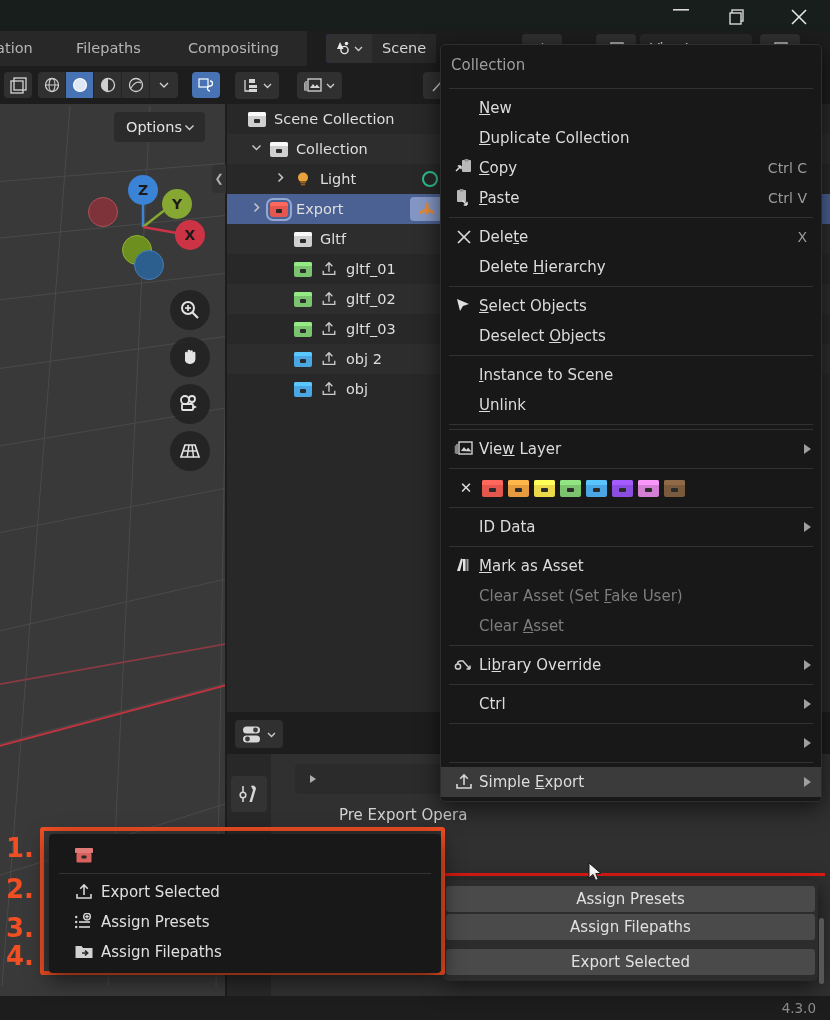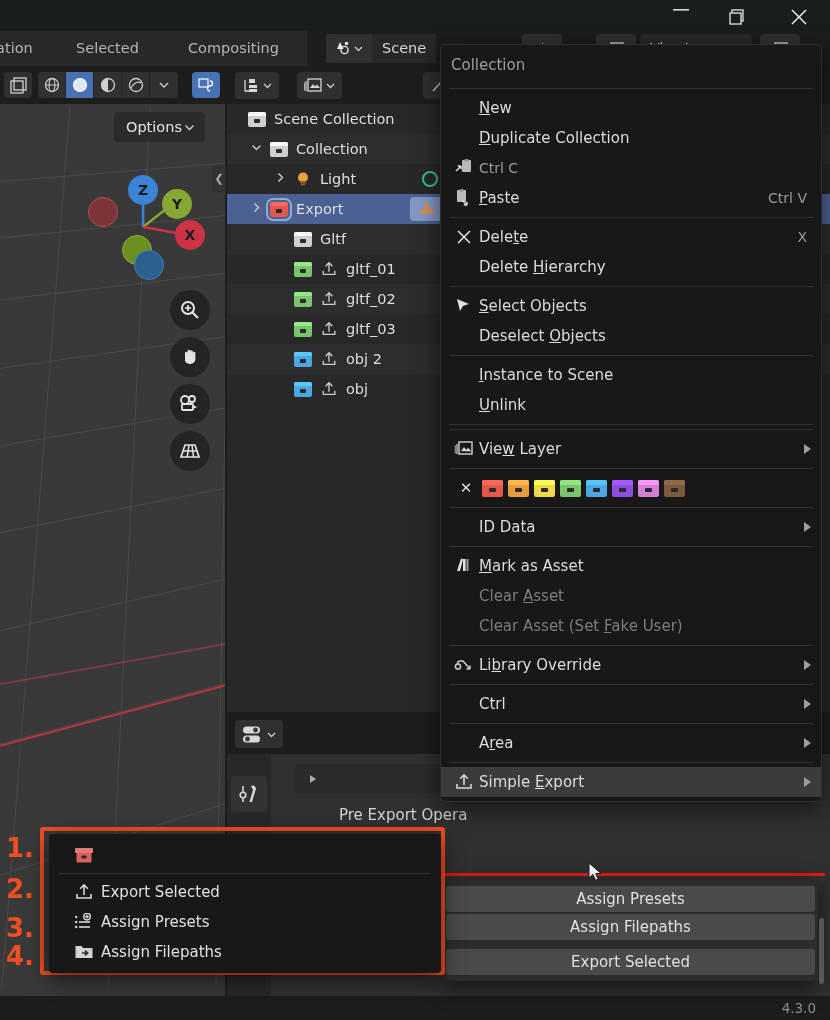--- a/index.html
+++ b/index.html
@@ -308,21 +308,21 @@
     <div class="wbtn close">
       <svg width="16" height="16">
           <line x1="1" y1="1" x2="15" y2="15" stroke="#e6e6e6" stroke-width="1.6"></line>
           <line x1="15" y1="1" x2="1" y2="15" stroke="#e6e6e6" stroke-width="1.6"></line>
         </svg>
     </div>
   </div>
 
   <div class="topbar">
     <div class="wsTab a">mation</div>
-    <div class="wsTab b">Selected</div>
+    <div class="wsTab b">Filepaths</div>
     <div class="wsTab c">Compositing</div>
 
     <div class="sceneBlock">
       <div class="sceneIcoBtn">
         <svg width="17" height="17" viewBox="0 0 17 17">
           <path d="M5 2 L8.5 9 L2 9 Z" fill="#e8e8e8"></path>
           <circle cx="11.5" cy="3.5" r="1.8" fill="#e8e8e8"></circle>
           <circle cx="9.5" cy="10" r="3.6" fill="none" stroke="#e8e8e8" stroke-width="1.4"></circle>
         </svg>
         <svg width="9" height="9" viewBox="0 0 9 9">
@@ -722,20 +722,21 @@
           <span class="ctxLbl"><u>D</u>uplicate Collection</span>
         </div>
         <div class="ctxItem">
           <span class="ctxIco">
             <svg width="19" height="18" viewBox="0 0 19 18">
               <rect x="7" y="1" width="9" height="12" rx="1" fill="#b9b9b9"></rect>
               <rect x="9.5" y="0" width="4" height="2.4" rx="0.8" fill="#8e8e8e"></rect>
               <path d="M1 12 L6 7 M6 7 H2.8 M6 7 V10.2" stroke="#dadada" stroke-width="1.5" fill="none"></path>
             </svg>
           </span>
+          <span class="ctxLbl"><u>C</u>opy</span>
           <span class="ctxKey">Ctrl C</span>
         </div>
         <div class="ctxItem">
           <span class="ctxIco">
             <svg width="19" height="18" viewBox="0 0 19 18">
               <rect x="2" y="1" width="9" height="12" rx="1" fill="#b9b9b9"></rect>
               <rect x="4.5" y="0" width="4" height="2.4" rx="0.8" fill="#8e8e8e"></rect>
               <path d="M12 16 L7.5 11.5 M12 16 H8.8 M12 16 V12.8" stroke="#dadada" stroke-width="1.5" fill="none"></path>
             </svg>
           </span>
@@ -843,25 +844,25 @@
             <svg width="19" height="18" viewBox="0 0 19 18">
               <path d="M2 14 L6 1.6 L8 2.2 L5 14 Z" fill="#e2e2e2"></path>
               <rect x="8" y="2" width="2.6" height="12" fill="#e2e2e2"></rect>
               <rect x="11.5" y="2" width="2" height="12" fill="#9a9a9a"></rect>
             </svg>
           </span>
           <span class="ctxLbl"><u>M</u>ark as Asset</span>
         </div>
         <div class="ctxItem dim">
           <span class="ctxIco"></span>
+          <span class="ctxLbl">Clear Asset (Set <u>F</u>ake User)</span>
+        </div>
+        <div class="ctxItem dim">
+          <span class="ctxIco"></span>
           <span class="ctxLbl">Clear <u>A</u>sset</span>
-        </div>
-        <div class="ctxItem dim">
-          <span class="ctxIco"></span>
-          <span class="ctxLbl">Clear Asset (Set <u>F</u>ake User)</span>
         </div>
         <div class="ctxSep"></div>
         <div class="ctxItem">
           <span class="ctxIco">
             <svg width="20" height="18" viewBox="0 0 20 18">
               <path d="M3.5 8 a3 3 0 0 1 3-3 h2" fill="none" stroke="#cfcfcf" stroke-width="1.5"></path>
               <circle cx="4" cy="10.5" r="2.6" fill="none" stroke="#cfcfcf" stroke-width="1.5"></circle>
               <path d="M8.5 4.5 L16 13 M16 13 V9.4 M16 13 H12.5" fill="none" stroke="#cfcfcf" stroke-width="1.5"></path>
             </svg>
           </span>
@@ -870,21 +871,20 @@
         </div>
         <div class="ctxSep"></div>
         <div class="ctxItem">
           <span class="ctxIco"></span>
           <span class="ctxLbl">Ctrl</span>
           <span class="ctxArrow"></span>
         </div>
         <div class="ctxSep"></div>
         <div class="ctxItem">
           <span class="ctxIco"></span>
-          <span class="ctxLbl">A<u>r</u>ea</span>
           <span class="ctxArrow"></span>
         </div>
         <div class="ctxSep"></div>
         <div class="ctxItem hl">
           <span class="ctxIco">
             <svg width="20" height="18" viewBox="0 0 20 18">
               <path d="M10 2 L10 12 M6.2 5.8 L10 2 L13.8 5.8" fill="none" stroke="#d6d6d6" stroke-width="1.6"></path>
               <path d="M3 11 v4 h14 v-4" fill="none" stroke="#d6d6d6" stroke-width="1.6"></path>
             </svg>
           </span>

